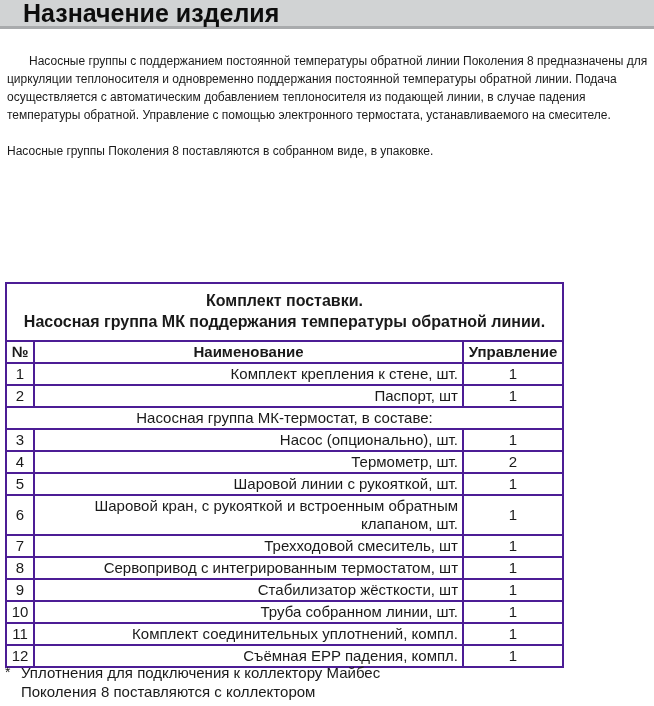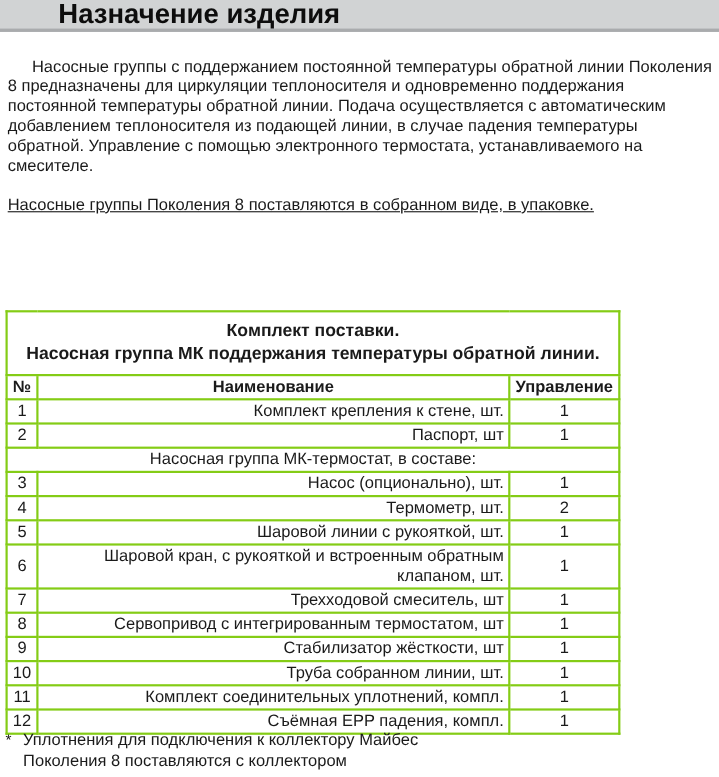--- a/index.html
+++ b/index.html
@@ -23,54 +23,54 @@
     position: absolute;
     left: 0; top: 0;
     width: 654px;
     height: 29px;
     background: #d1d3d4;
     border-bottom: 3px solid #a9abad;
     box-sizing: border-box;
   }
   .title-strip h1 {
     margin: 0;
-    padding-left: 53px;
+    padding-left: 23px;
     font-size: 25px;
     line-height: 27px;
     font-weight: bold;
     color: #0d0d0d;
     letter-spacing: 0px;
     white-space: nowrap;
   }
   
   .body-text {
     position: absolute;
     left: 7px;
     top: 52px;
     width: 642px;
-    font-size: 15px;
+    font-size: 12px;
     line-height: 18px;
   }
   .para { margin: 0 0 0 0; }
   .para.indent { text-indent: 22px; }
   .para.p1 { margin-bottom: 9px; }
   .para.p2 { margin-bottom: 19px; }
-  .para.p3 { margin-top: 18px; text-decoration: underline; }
+  .para.p3 { margin-top: 18px; }
   
   table.kit {
     position: absolute;
     left: 5px;
     top: 282px;
     width: 557px;
     border-collapse: collapse;
     table-layout: fixed;
     font-size: 15px;
   }
   table.kit th, table.kit td {
-    border: 2px solid #84cc16;
+    border: 2px solid #4c1d95;
     padding: 1px 4px;
     line-height: 18px;
     box-sizing: border-box;
     overflow: hidden;
   }
   .caption-cell {
     text-align: center;
     font-weight: bold;
     font-size: 16px;
     padding: 6px 4px 8px 4px !important;

